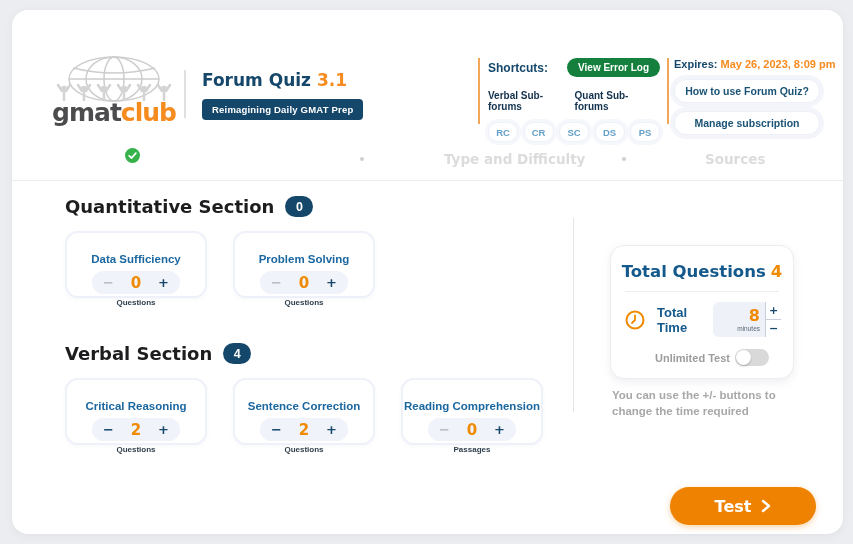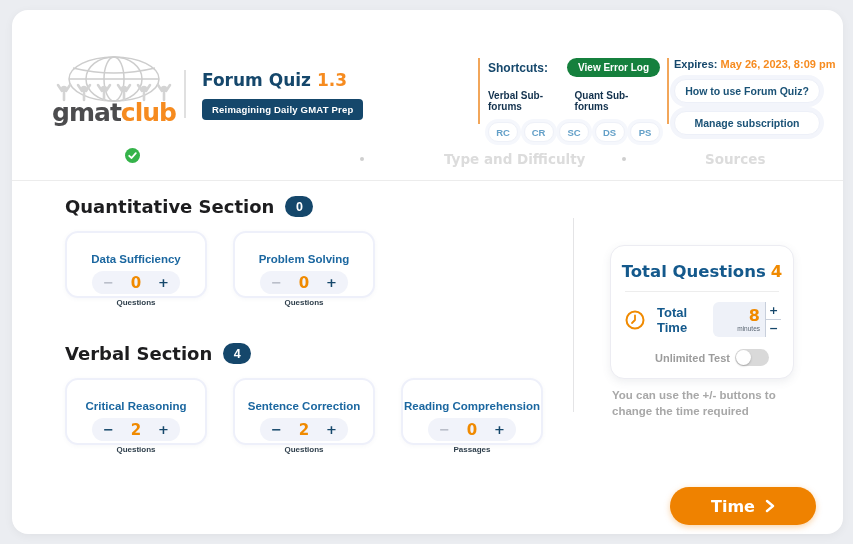--- a/index.html
+++ b/index.html
@@ -129,21 +129,21 @@
             <circle cx="0" cy="33" r="3.2" stroke="none"></circle>
             <path d="M-6 29 L-2 35 M6 29 L2 35 M0 37 L0 44" fill="none"></path>
           </g>
       </g>
     </svg>
     <div class="logo-text"><span class="logo-gmat">gmat</span><span class="logo-club">club</span></div>
   </div>
   <div class="logo-divider"></div>
 
   <div class="title-block">
-    <div class="fq-title"><span>Forum Quiz</span> <span class="fq-version">1.3</span></div>
+    <div class="fq-title"><span>Forum Quiz</span> <span class="fq-version">3.1</span></div>
     <div class="fq-badge">Reimagining Daily GMAT Prep</div>
   </div>
 
   <div class="orange-div odiv1"></div>
 
   <div class="shortcuts">
     <div class="sc-row1">
       <span class="sc-label">Shortcuts:</span>
       <button class="errorlog-btn">View Error Log</button>
     </div>
@@ -270,19 +270,19 @@
     <div class="unlimited-row">
       <span class="unlimited-label">Unlimited Test</span>
       <span class="toggle">
           <span class="toggle-knob"></span>
         </span>
     </div>
   </div>
   <div class="helper-text">You can use the +/- buttons to change the time required</div>
 
   <button class="next-btn">
-    <span>Time</span>
+    <span>Test</span>
     <svg width="10" height="14" viewBox="0 0 10 14">
       <path d="M2 2 L8 7 L2 12" fill="none" stroke="#fff" stroke-width="2.4" stroke-linecap="round" stroke-linejoin="round"></path>
     </svg>
   </button>
 
 </div>
 
 </body></html>

